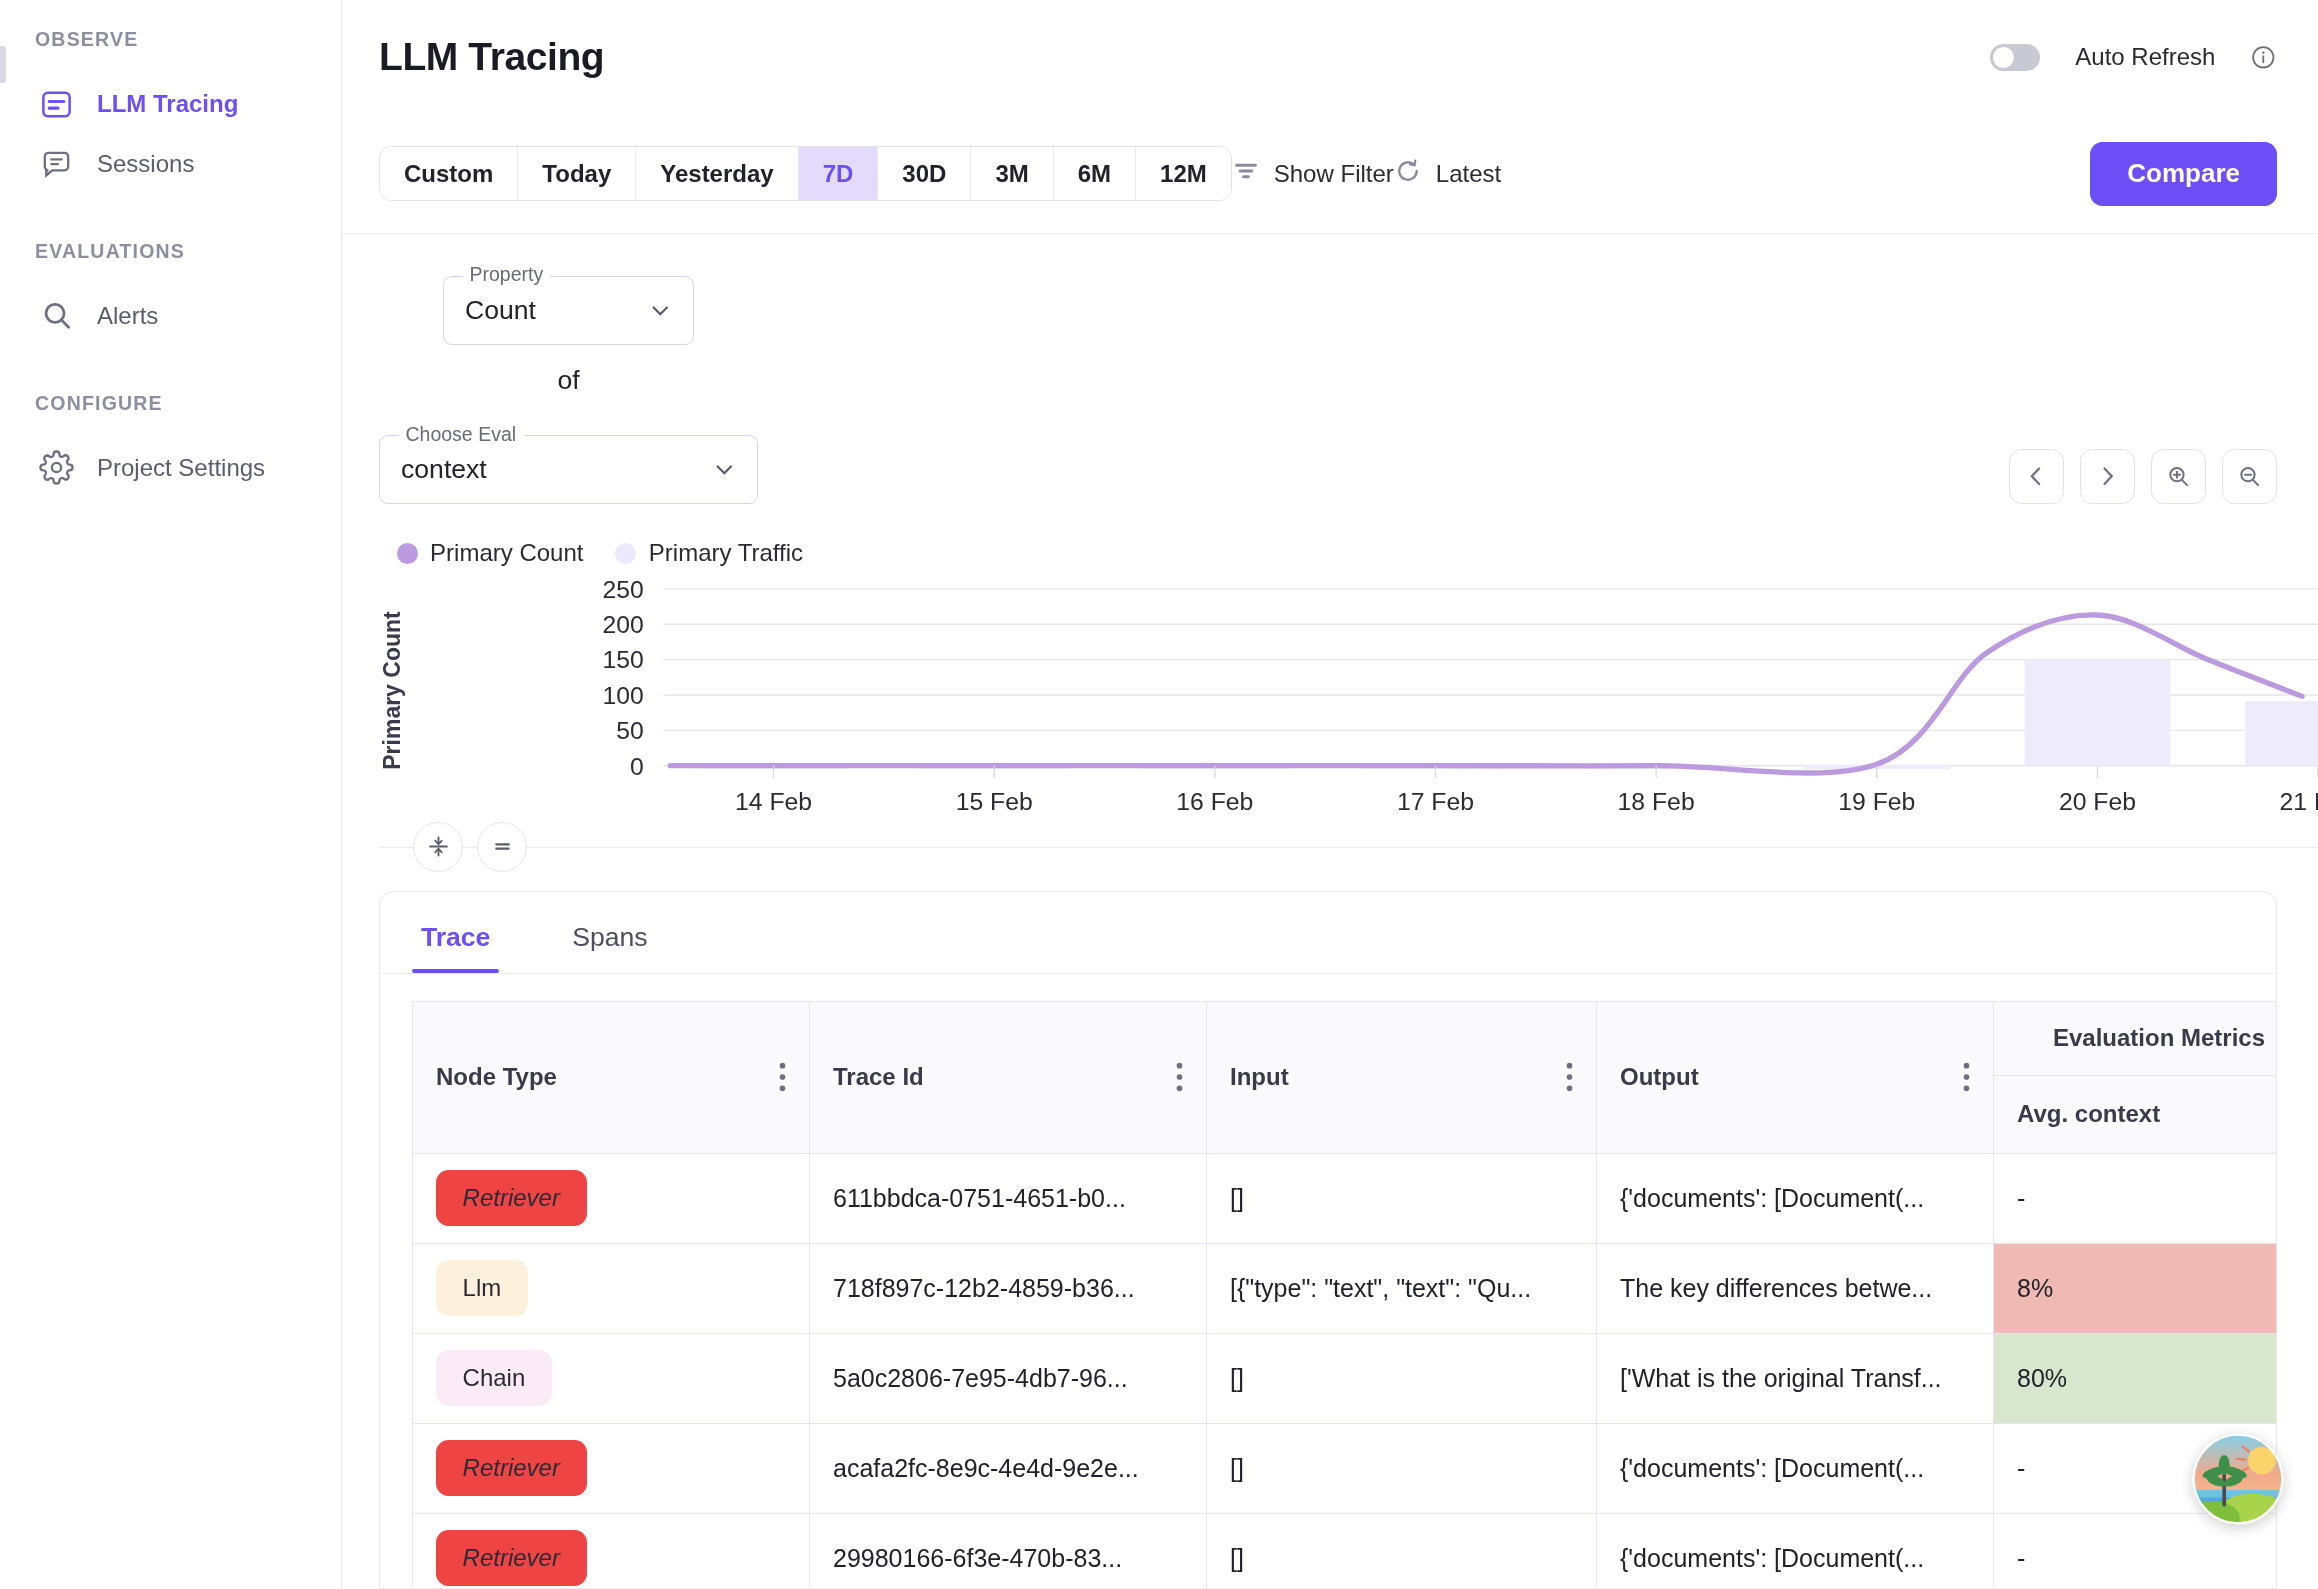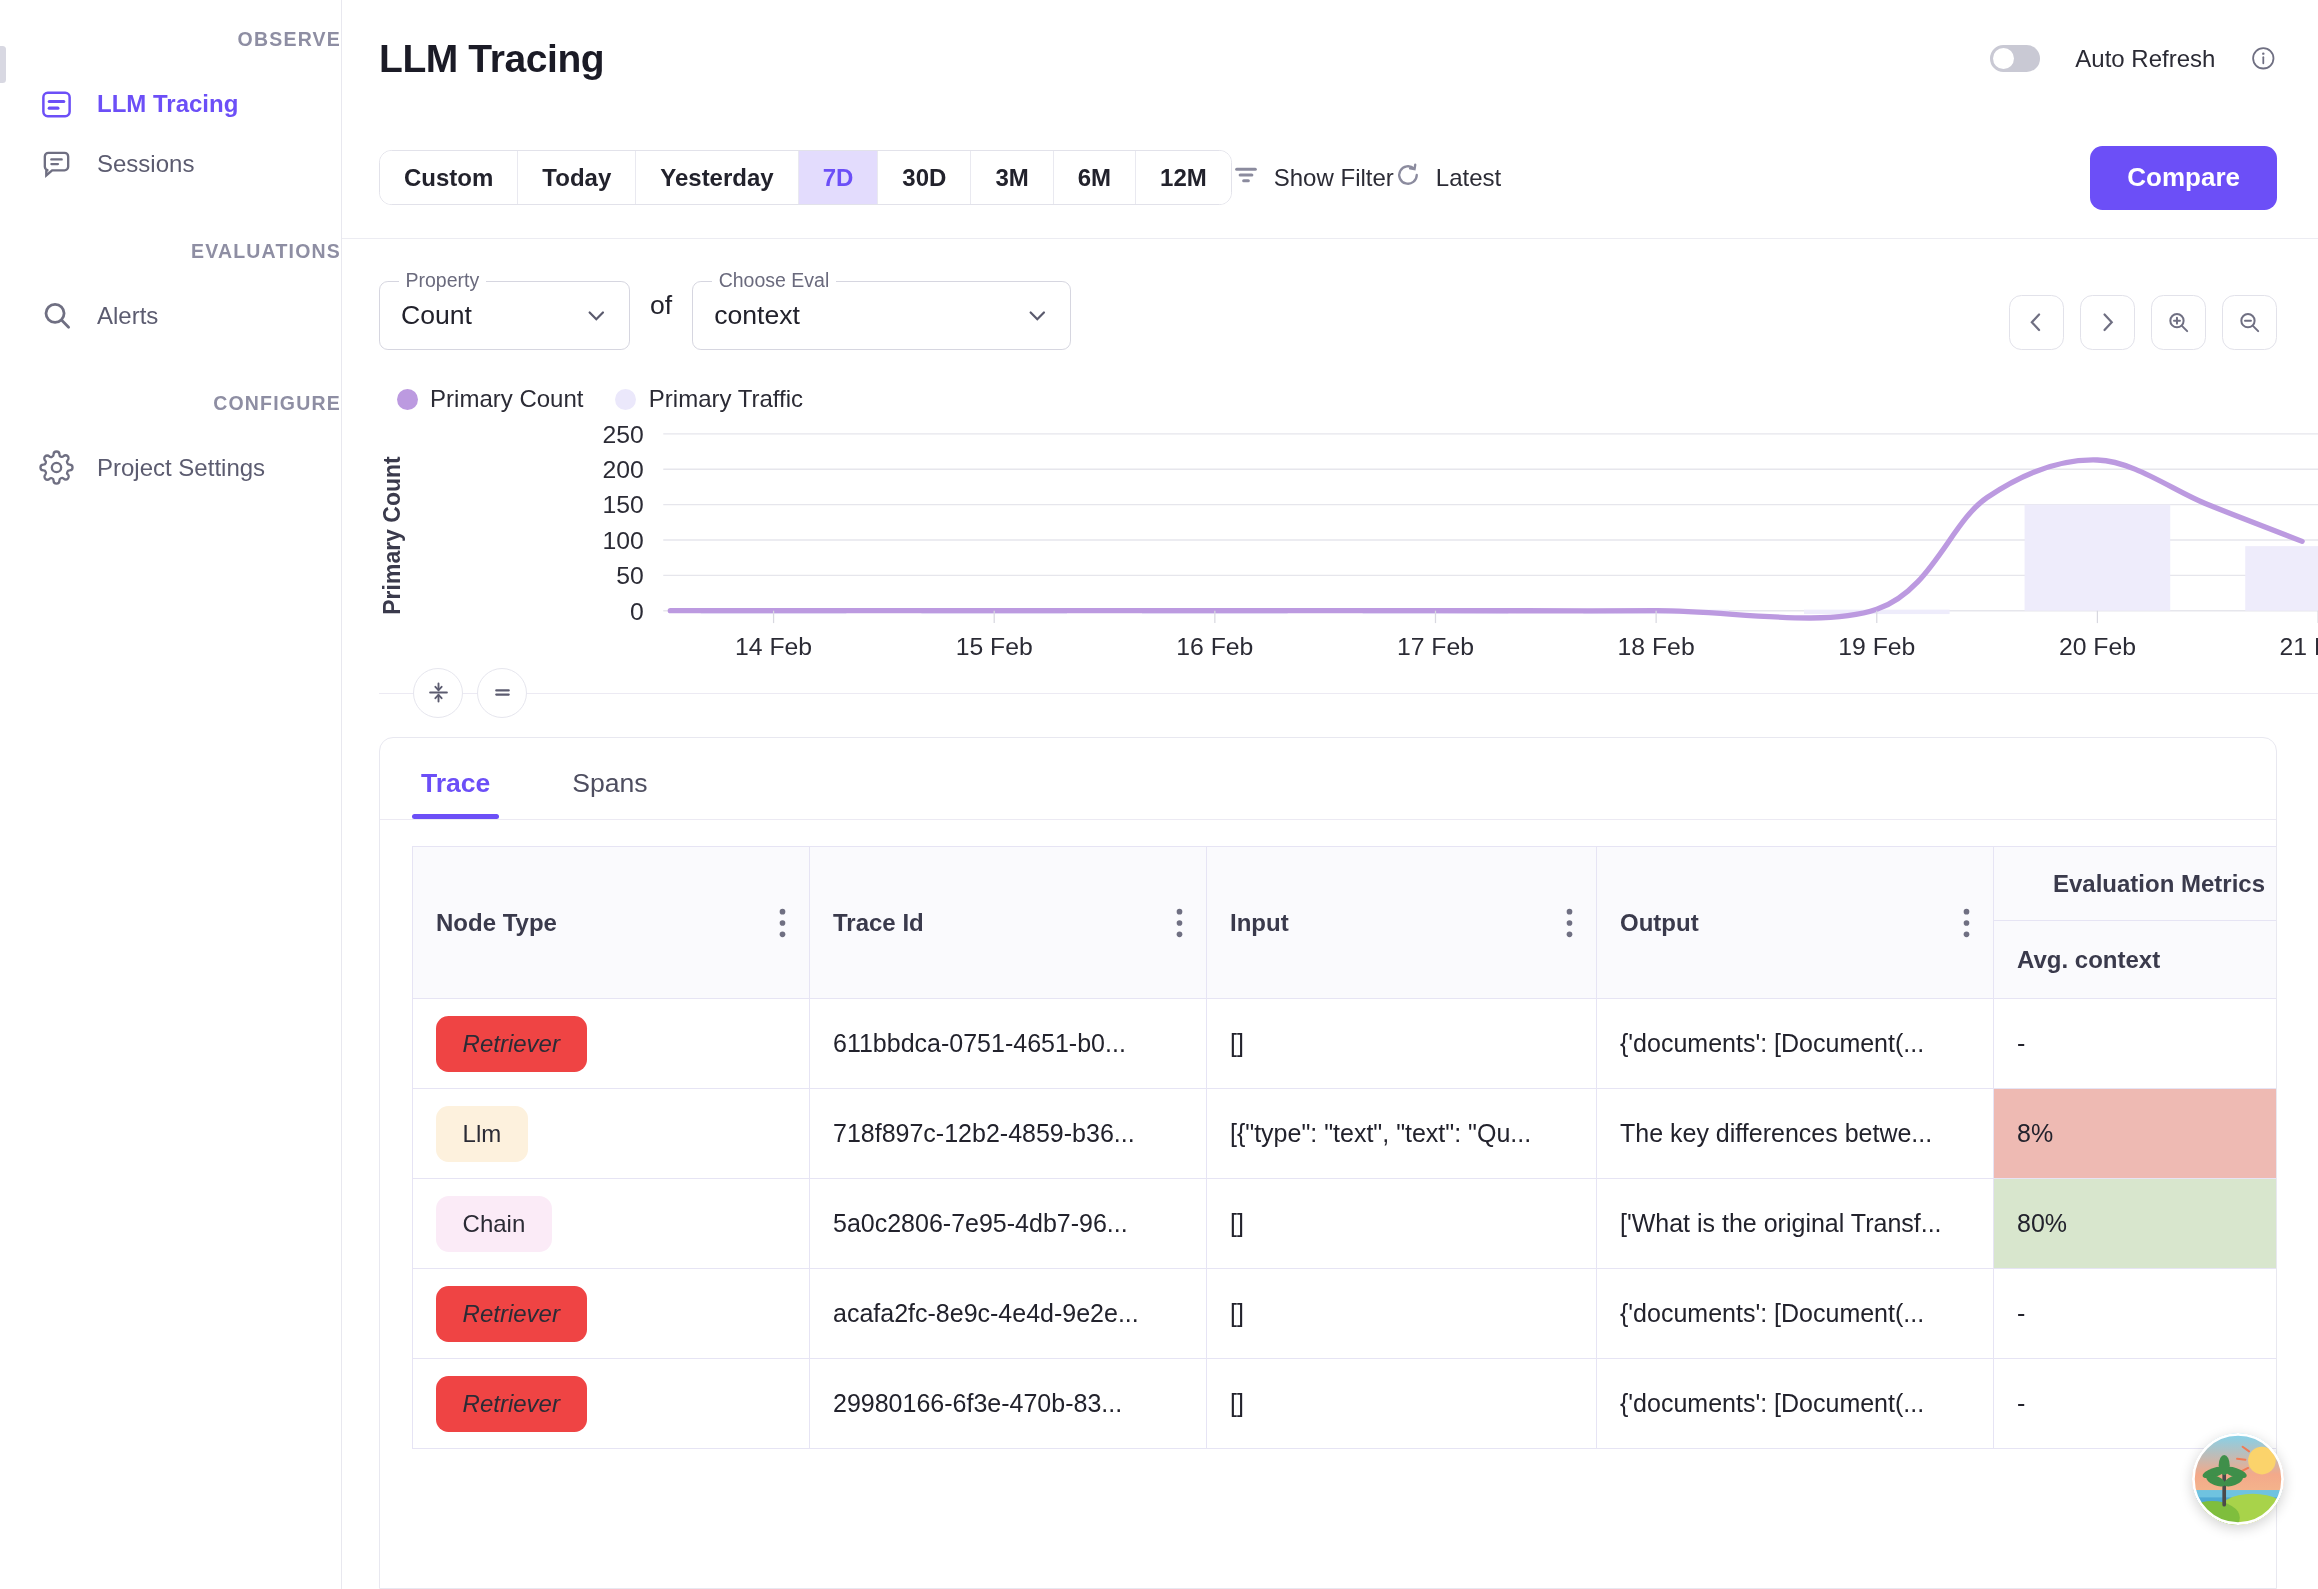--- a/index.html
+++ b/index.html
@@ -21,23 +21,22 @@
     flex: 0 0 342px;
     position: relative;
   }
   .rail-handle {
     position: absolute; left: 0px; top: 46px;
     width: 6.2px; height: 37px; border-radius: 0 3.5px 3.5px 0;
     background: #d8d8e2;
   }
   .sb-section {
     font-size: 19.5px; font-weight: bold; letter-spacing: 1.2px;
-    color: #8e8ea3; padding: 0 0 0 28px; margin-top: 8.9px; margin-bottom: 23px;
+    color: #8e8ea3; padding: 0 0 0 35px; margin-top: 8.9px; margin-bottom: 23px;
     text-transform: uppercase;
-    text-align: right;
   }
   .sb-section.mt { margin-top: 46px; }
   .sb-item {
     display: flex; align-items: center; gap: 23px;
     padding: 12.4px 0 12.4px 39px; cursor: pointer;
     font-size: 24px; color: #5c5c70;
   }
   .sb-item .lbl { white-space: nowrap; }
   .sb-item.active .lbl { color: #6c4ff7; font-weight: bold; }
   .sb-ico { width: 35px; height: 35px; display: block; flex: 0 0 35px; }
@@ -83,21 +82,21 @@
   .icon-text { display: flex; align-items: center; gap: 14px; font-size: 24px; color: #2b2b35; cursor: pointer; }
   .btn-primary {
     background: #6c4ff7; color: #fff; border: none; border-radius: 12.4px;
     height: 64px; padding: 0 37px; font-size: 26px; font-weight: bold;
     cursor: pointer; font-family: inherit;
   }
 
   
   .chart-panel { padding: 42px 42px 0 37px; position: relative; }
   .selectors { display: flex; align-items: flex-end; justify-content: space-between; }
-  .sel-left { display: flex; align-items: center; gap: 20px; }
+  .sel-left { display: flex; align-items: center; gap: 20px; flex-direction: column; }
   .field { position: relative; }
   .field .legend {
     position: absolute; top: -12.4px; left: 19.5px; background: #fff; padding: 0 7px;
     font-size: 19.5px; color: #6a6a7d;
   }
   .field .box {
     border: 0.9px solid #d6d6e0; border-radius: 8.9px; height: 69px;
     display: flex; align-items: center; justify-content: space-between;
     padding: 0 19.5px 0 21px; font-size: 26.6px; color: #22222c; background: #fff;
     cursor: pointer;

